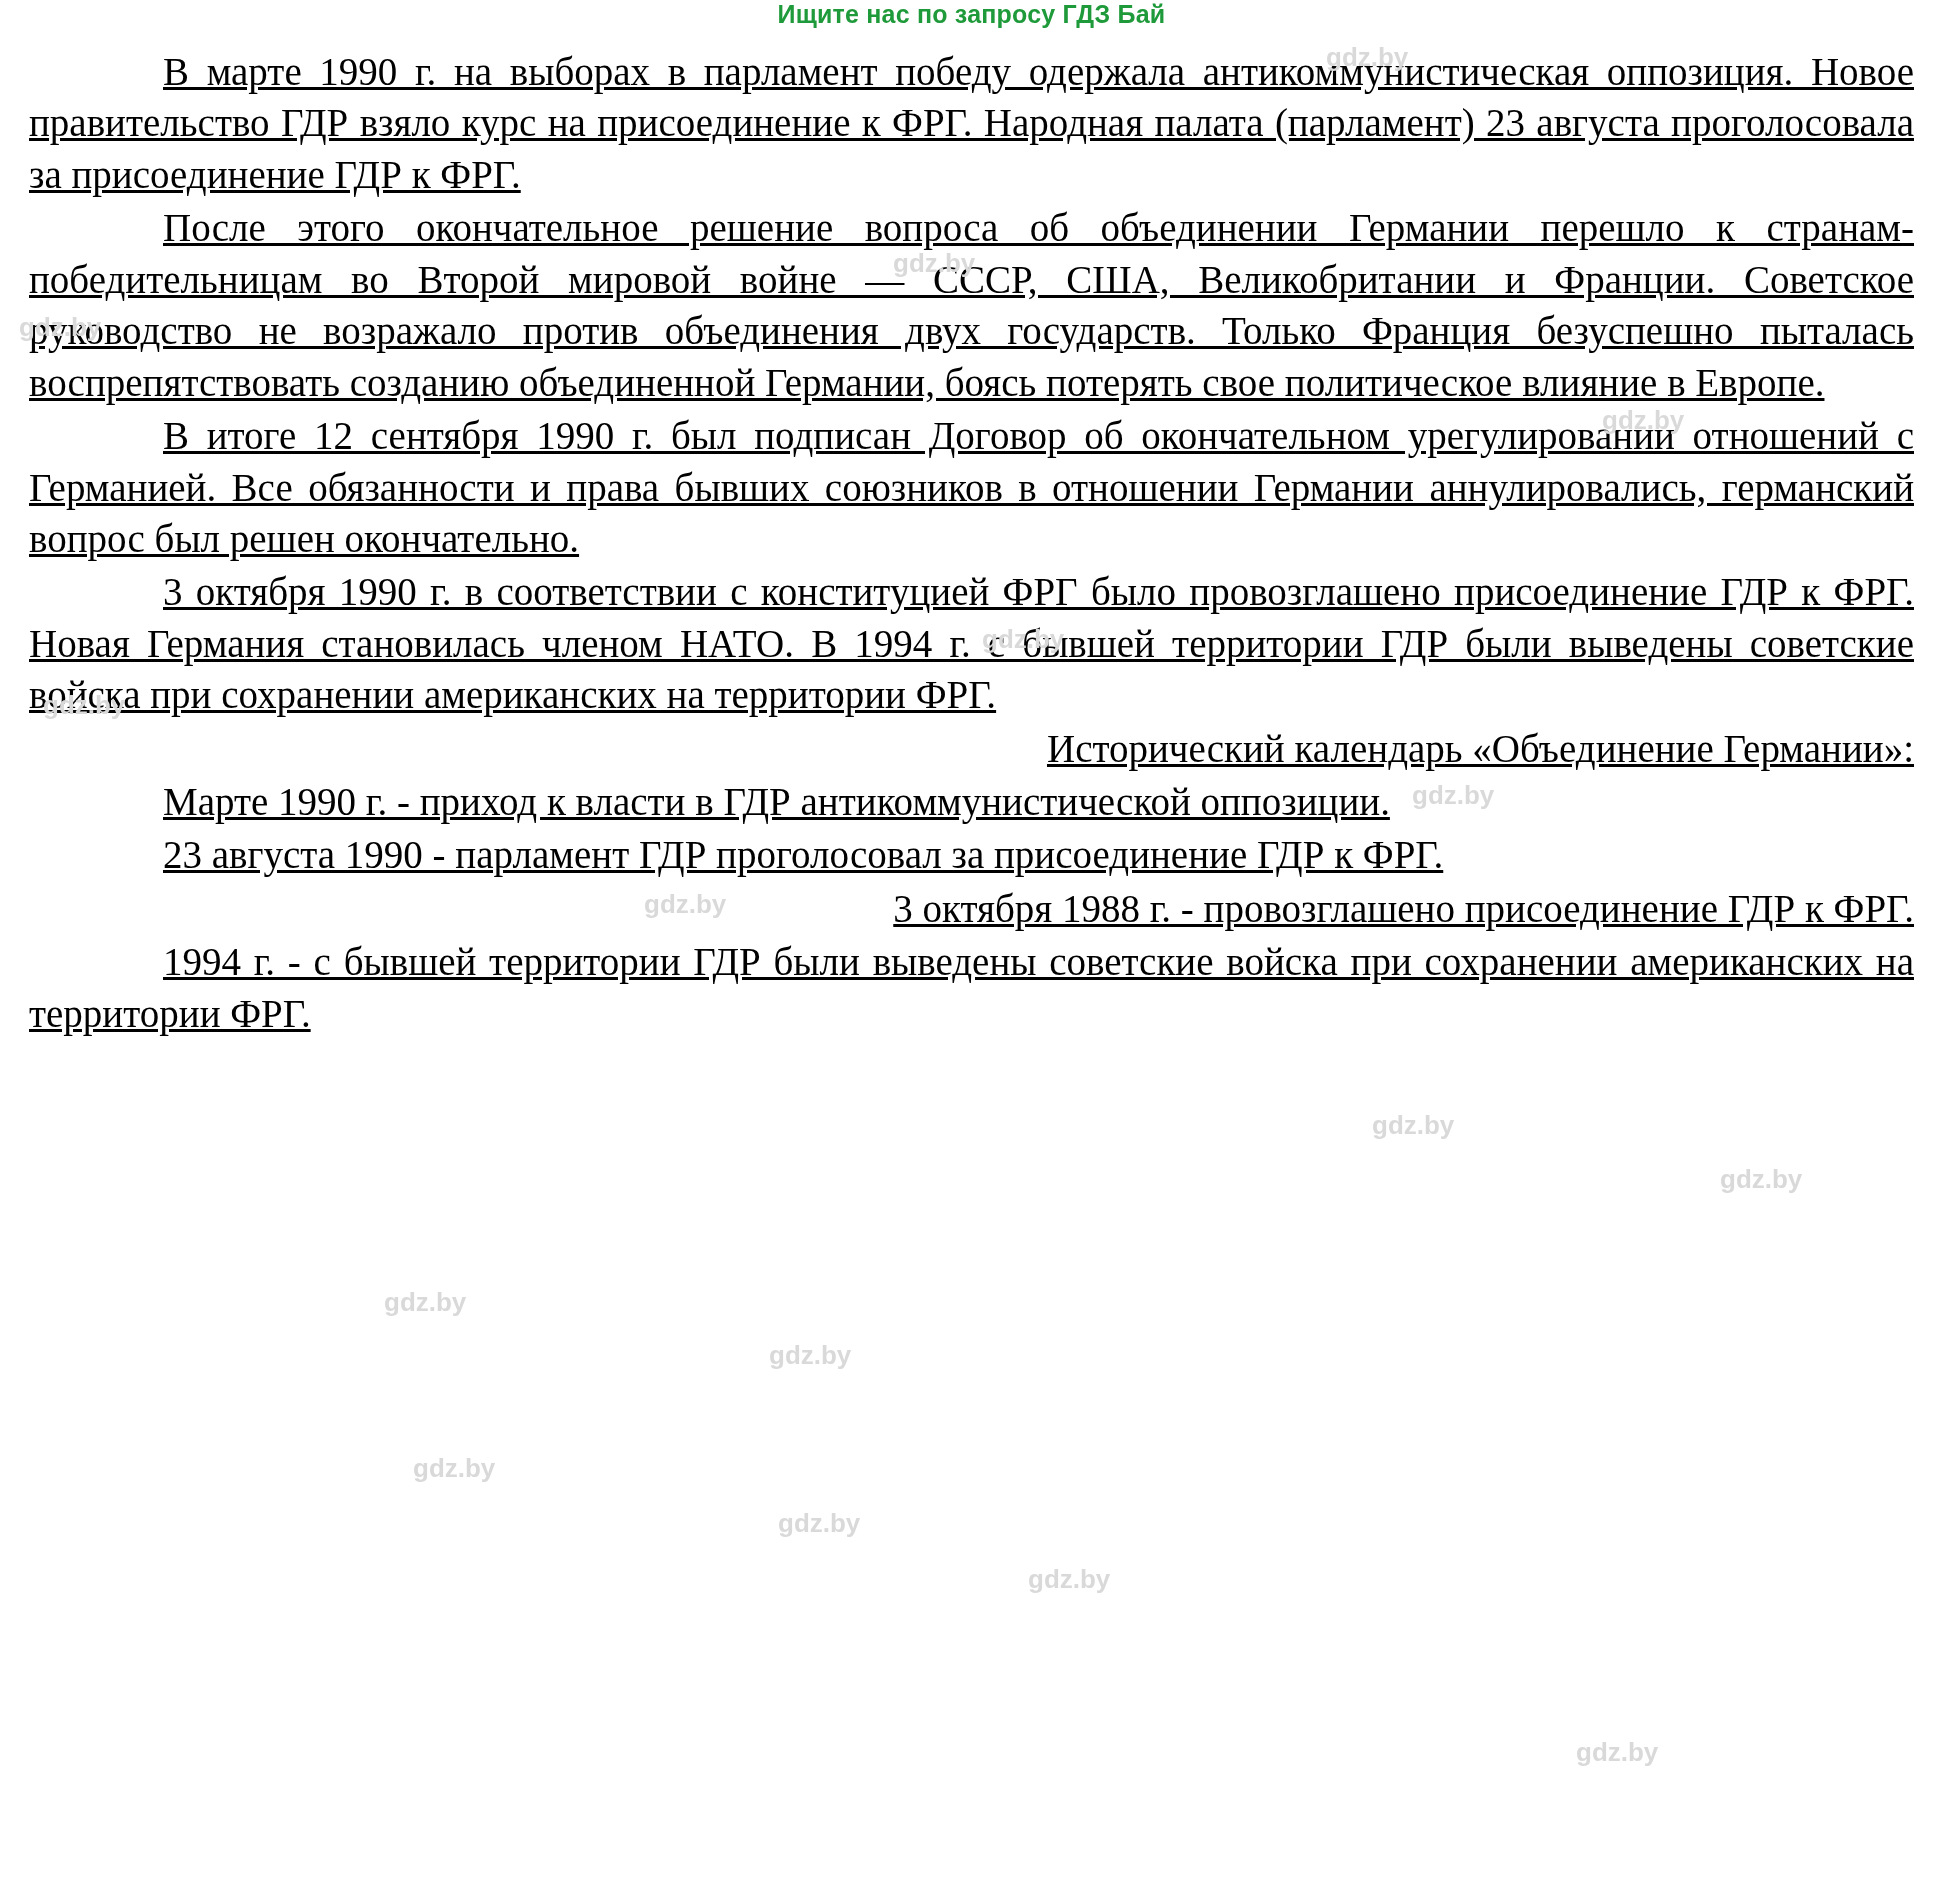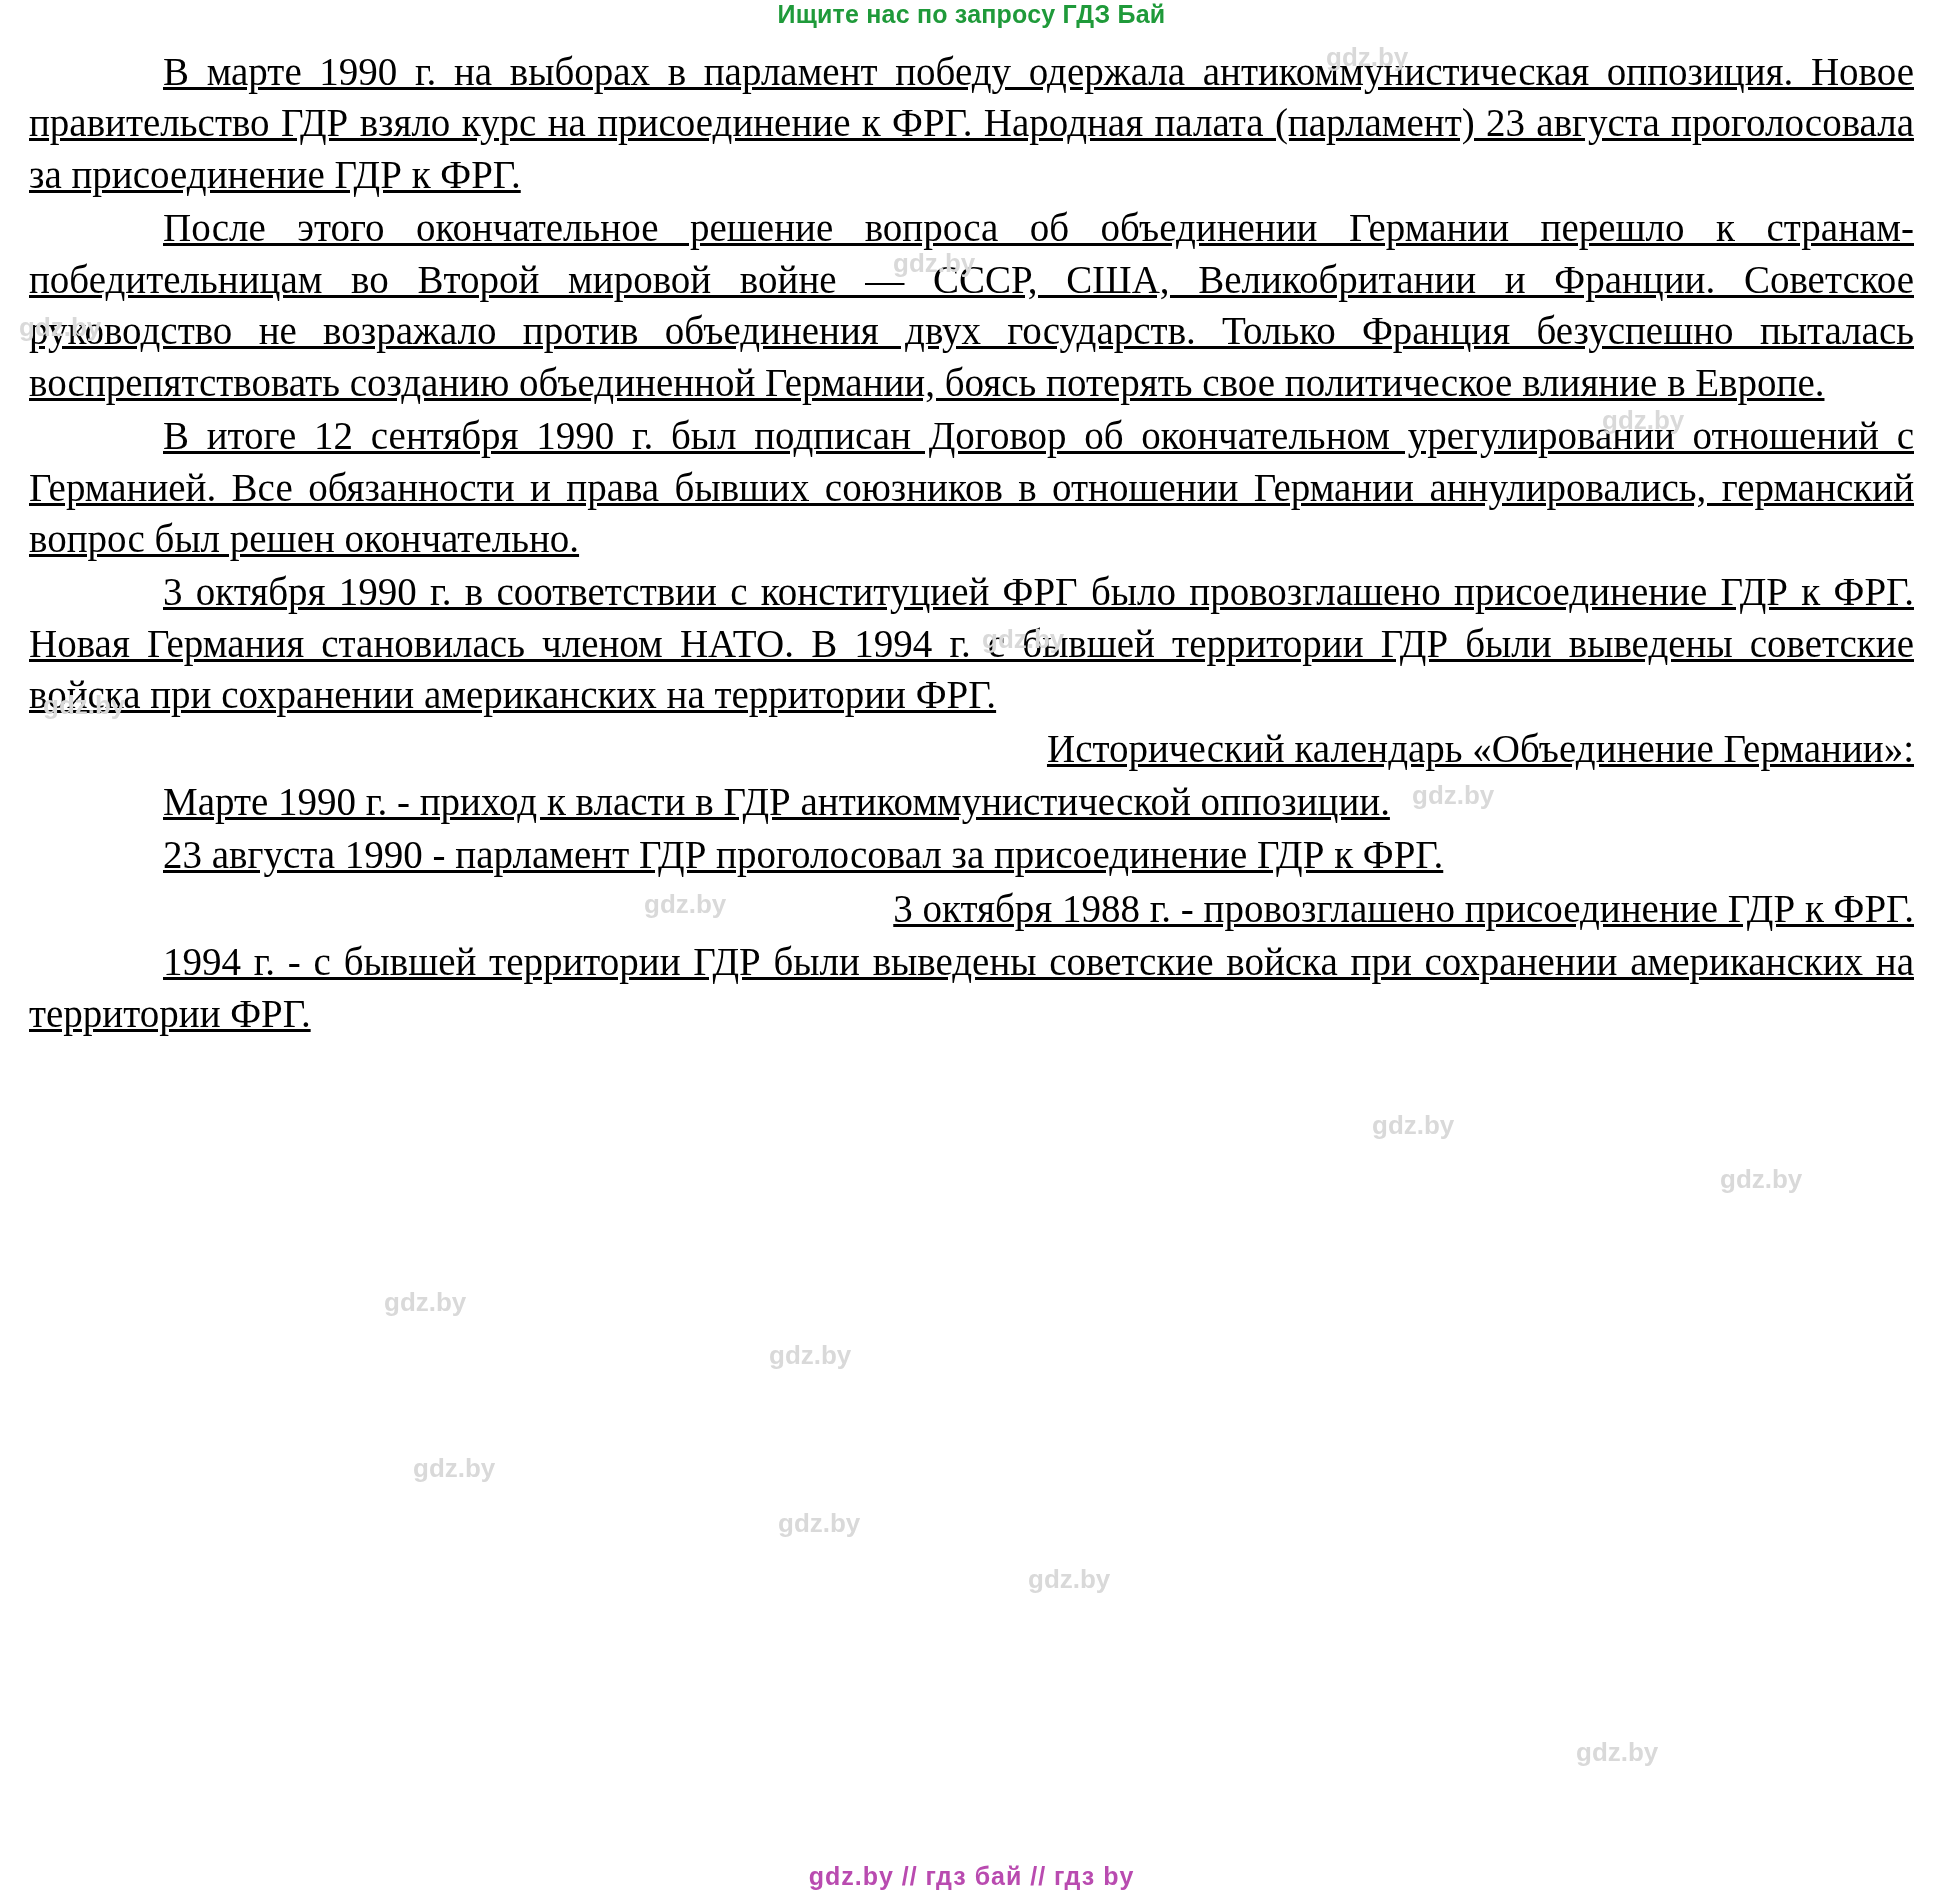--- a/index.html
+++ b/index.html
@@ -89,21 +89,20 @@
     <p class="indent">После этого окончательное решение вопроса об объединении Германии перешло к странам-победительницам во Второй мировой войне — СССР, США, Великобритании и Франции. Советское руководство не возражало против объединения двух государств. Только Франция безуспешно пыталась воспрепятствовать созданию объединенной Германии, боясь потерять свое политическое влияние в Европе.</p>
     <p class="indent">В итоге 12 сентября 1990 г. был подписан Договор об окончательном урегулировании отношений с Германией. Все обязанности и права бывших союзников в отношении Германии аннулировались, германский вопрос был решен окончательно.</p>
     <p class="indent">3 октября 1990 г. в соответствии с конституцией ФРГ было провозглашено присоединение ГДР к ФРГ. Новая Германия становилась членом НАТО. В 1994 г. с бывшей территории ГДР были выведены советские войска при сохранении американских на территории ФРГ.</p>
     <p class="indent last-line">Исторический календарь «Объединение Германии»:</p>
     <p class="indent">Марте 1990 г. - приход к власти в ГДР антикоммунистической оппозиции.</p>
     <p class="indent">23 августа  1990 - парламент ГДР проголосовал за присоединение ГДР к ФРГ.</p>
     <p class="indent last-line">3 октября 1988 г. - провозглашено присоединение ГДР к ФРГ.</p>
     <p class="indent">1994 г. - с бывшей территории ГДР были выведены советские войска при сохранении американских на территории ФРГ.</p>
   </div>
 
-  <div class="bottom-banner">gdz.by  //  гдз бай  //  гдз by</div>
 
   <div id="watermark-layer">
       <div class="wm" style="left: 1326px; top: 42px;">gdz.by</div>
       <div class="wm" style="left: 893px; top: 248px;">gdz.by</div>
       <div class="wm" style="left: 19px; top: 312px;">gdz.by</div>
       <div class="wm" style="left: 1602px; top: 405px;">gdz.by</div>
       <div class="wm" style="left: 982px; top: 624px;">gdz.by</div>
       <div class="wm" style="left: 43px; top: 690px;">gdz.by</div>
       <div class="wm" style="left: 1412px; top: 780px;">gdz.by</div>
       <div class="wm" style="left: 644px; top: 889px;">gdz.by</div>

